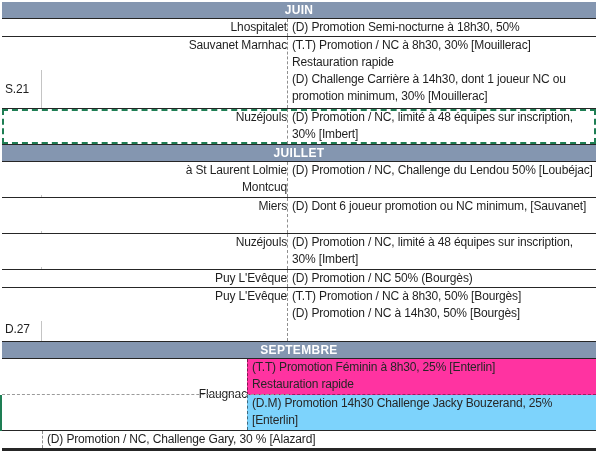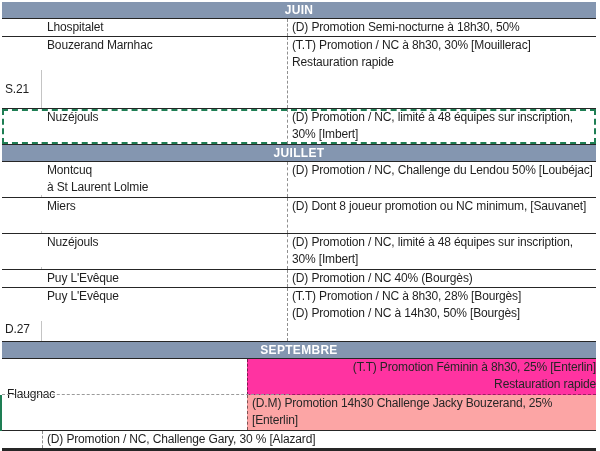--- a/index.html
+++ b/index.html
@@ -10,28 +10,28 @@
   .tbl{position:absolute;left:2px;top:2px;width:594px;}
   .hdr{
     height:17px;box-sizing:border-box;border-bottom:1px solid #262626;
     background:#8496b0;color:#ffffff;font-weight:bold;font-size:12px;
     line-height:16px;text-align:center;letter-spacing:.3px;
   }
   .row{display:flex;position:relative;box-sizing:border-box;border-bottom:1px solid #262626;background:#fff;overflow:hidden;}
   .h18{height:18px}.h36{height:36px}.h54{height:54px}.h72{height:72px}
   .c{box-sizing:border-box;font-size:12px;line-height:17px;letter-spacing:-0.15px;}
   .cell-date{width:40px;flex:none;padding:0 1px 0 3px;border-right:1px solid #c4c4c4;margin-top:33px;}
-  .cell-place{width:245px;flex:none;padding:0 0 0 5px;}
+  .cell-place{width:245px;flex:none;padding:0 0 0 5px;text-align:right;}
   .cell-det{flex:1;border-left:1px dashed #8f8f8f;padding:0 0 0 4px;}
   .vmid{display:flex;flex-direction:column;justify-content:center;}
   .detcol{flex:1;padding:0;display:flex;flex-direction:column;}
   .sub{box-sizing:border-box;height:36px;padding:0 0 0 4px;border-left:1px dashed rgba(0,0,0,.5);
        font-size:12px;line-height:17px;letter-spacing:-0.15px;color:#262626;}
-  .sub-pink{background:#ff33a1;border-bottom:1px dashed rgba(0,0,0,.4);text-align:right;}
-  .sub-orange{background:#fca5a5;}
+  .sub-pink{background:#ff33a1;border-bottom:1px dashed rgba(0,0,0,.4);}
+  .sub-orange{background:#7dd3fc;}
   .marquee{position:absolute;inset:0;border:2px dashed #1e7e54;pointer-events:none;z-index:4;}
   .midline{position:absolute;left:0;top:35px;width:287px;border-top:1px dashed #9a9a9a;pointer-events:none;z-index:5;}
   .greenstrip{position:absolute;left:0;top:395px;width:2px;height:36px;background:#1e7e54;z-index:6;}
   .bottombar{height:2px;background:#262626;}
   .dl{white-space:normal;}
 </style>
 </head>
 <body>
 
 <div class="sheet">
@@ -46,80 +46,81 @@
       <div class="c cell-place"><span>Lhospitalet</span></div>
       <div class="c cell-det">
         <div class="dl">(D) Promotion Semi-nocturne à 18h30, 50%</div>
       </div>
     </div>
 
     <div class="row h72">
       <div class="c cell-date vmid">
           <span>S.21</span>
         </div>
-      <div class="c cell-place"><span>Bouzerand Marnhac</span></div>
+      <div class="c cell-place"><span>Sauvanet Marnhac</span></div>
       <div class="c cell-det">
         <div class="dl">(T.T) Promotion / NC à 8h30, 30% [Mouillerac]</div>
         <div class="dl">Restauration rapide</div>
+        <div class="dl">(D) Challenge Carrière à 14h30, dont 1 joueur NC ou promotion minimum, 30% [Mouillerac]</div>
       </div>
     </div>
 
     <div class="row h36">
       <div class="c cell-date"><span>D.29</span></div>
       <div class="c cell-place"><span>Nuzéjouls</span></div>
       <div class="c cell-det">
         <div class="dl">(D) Promotion / NC, limité à 48 équipes sur inscription, 30% [Imbert]</div>
       </div>
       <div class="marquee"></div>
     </div>
 
     <div class="hdr">
       <span>JUILLET</span>
     </div>
 
     <div class="row h36">
       <div class="c cell-date"><span>D.06</span></div>
       <div class="c cell-place">
+        <div>à St Laurent Lolmie</div>
         <div>Montcuq</div>
-        <div>à St Laurent Lolmie</div>
       </div>
       <div class="c cell-det">
         <div class="dl">(D) Promotion / NC, Challenge du Lendou 50% [Loubéjac]</div>
       </div>
     </div>
 
     <div class="row h36">
       <div class="c cell-date"><span>Me.23</span></div>
       <div class="c cell-place"><span>Miers</span></div>
       <div class="c cell-det">
-        <div class="dl">(D) Dont 8 joueur promotion ou NC minimum, [Sauvanet]</div>
+        <div class="dl">(D) Dont 6 joueur promotion ou NC minimum, [Sauvanet]</div>
       </div>
     </div>
 
     <div class="row h36">
       <div class="c cell-date"><span>S.02</span></div>
       <div class="c cell-place"><span>Nuzéjouls</span></div>
       <div class="c cell-det">
         <div class="dl">(D) Promotion / NC, limité à 48 équipes sur inscription, 30% [Imbert]</div>
       </div>
     </div>
 
     <div class="row h18">
       <div class="c cell-date"><span>D.24</span></div>
       <div class="c cell-place"><span>Puy L'Evêque</span></div>
       <div class="c cell-det">
-        <div class="dl">(D) Promotion / NC 40% (Bourgès)</div>
+        <div class="dl">(D) Promotion / NC 50% (Bourgès)</div>
       </div>
     </div>
 
     <div class="row h54">
       <div class="c cell-date"><span>D.27</span></div>
       <div class="c cell-place"><span>Puy L'Evêque</span></div>
       <div class="c cell-det">
-        <div class="dl">(T.T) Promotion / NC à 8h30, 28% [Bourgès]</div>
+        <div class="dl">(T.T) Promotion / NC à 8h30, 50% [Bourgès]</div>
         <div class="dl">(D) Promotion / NC à 14h30, 50% [Bourgès]</div>
       </div>
     </div>
 
     <div class="hdr">
       <span>SEPTEMBRE</span>
     </div>
 
     <div class="row h72">
       <div class="c cell-place vmid">

